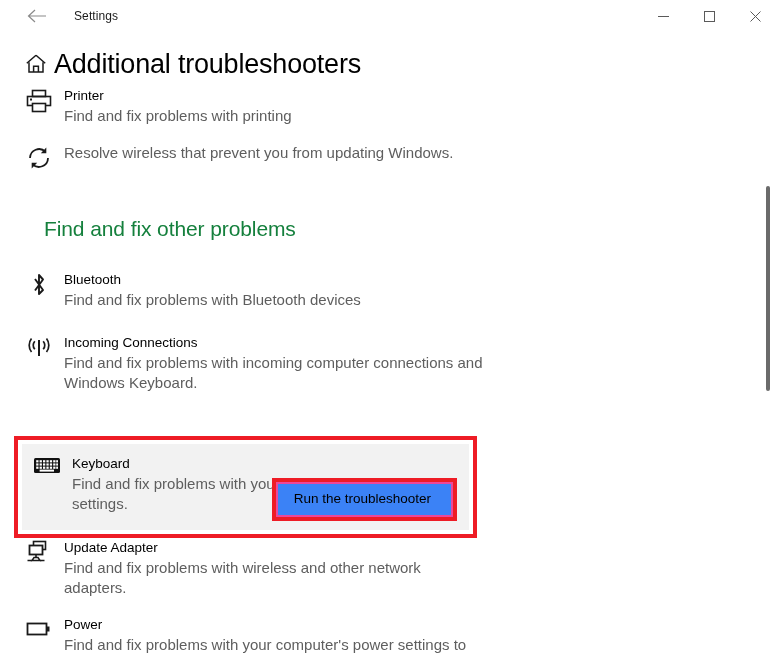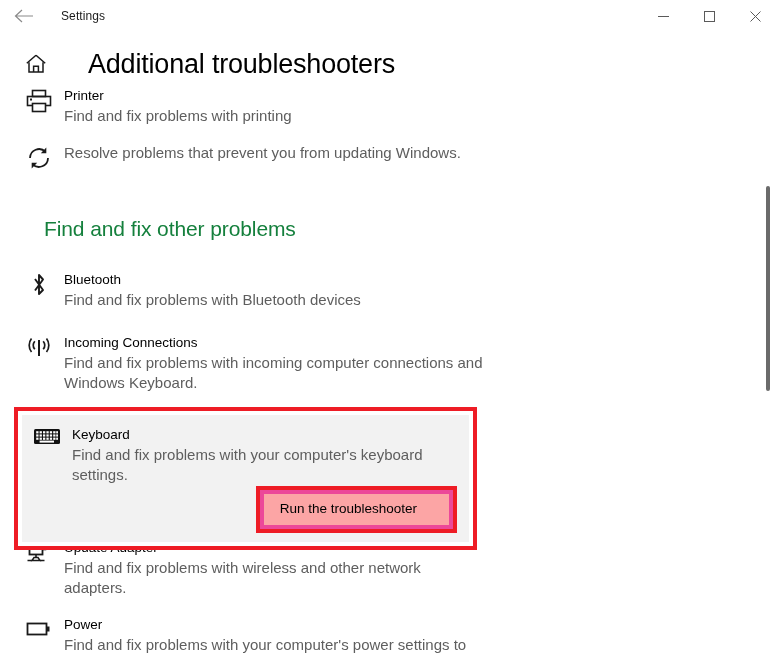--- a/index.html
+++ b/index.html
@@ -15,20 +15,21 @@
     overflow: hidden;
     position: relative;
   }
 
   
   .titlebar {
     height: 32px;
     display: flex;
     align-items: center;
     position: relative;
+    margin-left: 13px;
   }
   .back-btn {
     width: 44px;
     height: 30px;
     display: flex;
     align-items: center;
     justify-content: center;
     margin-left: 2px;
   }
   .back-btn svg { display: block; }
@@ -66,21 +67,21 @@
     height: 28px;
     display: flex;
     align-items: center;
     justify-content: center;
     flex: none;
   }
   .page-title {
     font-size: 27px;
     font-weight: 400;
     color: #000;
-    margin-left: 38px;
+    margin-left: 4px;
     letter-spacing: -.2px;
     line-height: 1;
   }
 
   
   .content {
     position: relative;
     padding-left: 22px;
   }
 
@@ -117,23 +118,23 @@
     font-weight: 400;
     color: #15803d;
     letter-spacing: -.1px;
     margin-left: 22px;
   }
 
   
   .selected-card {
     position: absolute;
     left: 14px;
-    top: 407px;
+    top: 436px;
     width: 463px;
-    height: 143px;
+    height: 102px;
     box-sizing: border-box;
     border: 4px solid #ee1c25;
     background: #ffffff;
   }
   .selected-inner {
     position: absolute;
     left: 4px;
     top: 4px;
     right: 4px;
     bottom: 4px;
@@ -150,23 +151,23 @@
     bottom: 9px;
     border: 4px solid #ee1c25;
     padding: 0;
     line-height: 0;
   }
   .run-btn {
     display: block;
     font-family: "Liberation Sans", sans-serif;
     font-size: 13.5px;
     color: #000;
-    background: #fca5a5;
-    border: 4px solid #ec4899;
-    padding: 7px 32px 8px 16px;
+    background: #3b82f6;
+    border: 2px solid #ec4899;
+    padding: 7px 20px 8px 16px;
     line-height: 16px;
     cursor: pointer;
   }
 
   
   .scrollbar-track {
     position: absolute;
     right: 4px;
     top: 34px;
     width: 12px;
@@ -252,21 +253,21 @@
   <div class="tsitem" style="margin-top:5px;">
     <span class="ts-icon">
       <svg width="26" height="26" viewBox="0 0 26 26">
         <path d="M4 13 A9 9 0 0 1 19.5 6.9" fill="none" stroke="#1a1a1a" stroke-width="1.8"></path>
         <path d="M22 13 A9 9 0 0 1 6.5 19.1" fill="none" stroke="#1a1a1a" stroke-width="1.8"></path>
         <path d="M20.3 2.6 L20.3 8.2 L14.8 8.2 Z" fill="#1a1a1a"></path>
         <path d="M5.7 23.4 L5.7 17.8 L11.2 17.8 Z" fill="#1a1a1a"></path>
       </svg>
     </span>
     <div class="ts-text">
-      <div class="ts-desc">Resolve problems that prevent you from updating Windows.</div>
+      <div class="ts-desc">Resolve wireless that prevent you from updating Windows.</div>
     </div>
   </div>
 
   <div class="section-title" style="margin-top:40px;">Find and fix other problems</div>
 
   <div class="tsitem" style="margin-top:23px;">
     <span class="ts-icon">
       <svg width="26" height="26" viewBox="0 0 26 26">
         <path d="M9 7 L17 18 L13 22 L13 3 L17 7.5 L9 18.5" fill="none" stroke="#1a1a1a" stroke-width="1.9" stroke-linejoin="round"></path>
       </svg>

